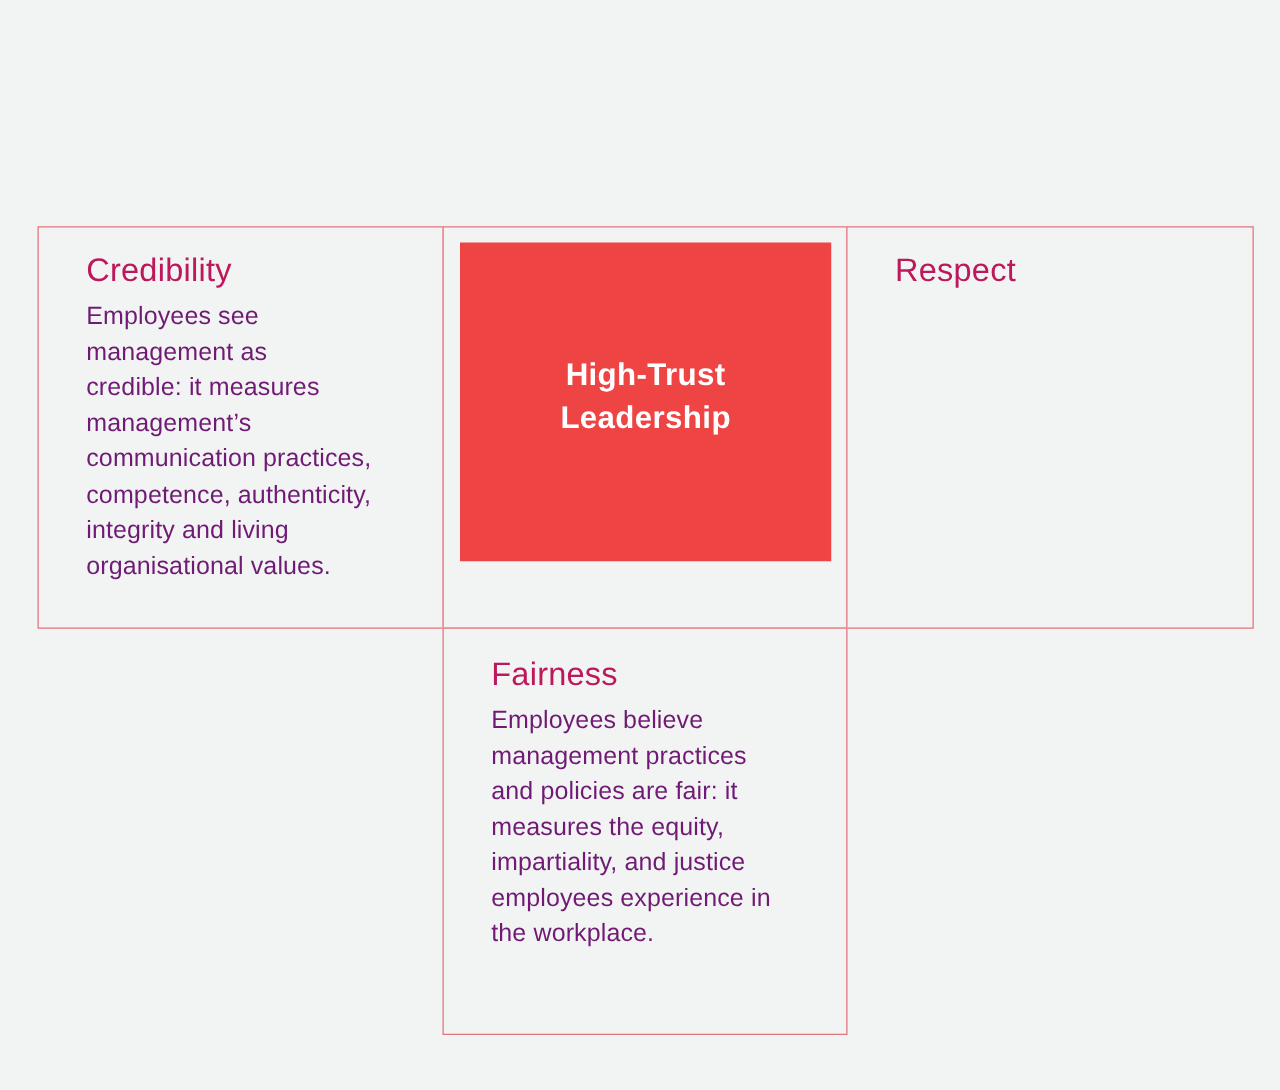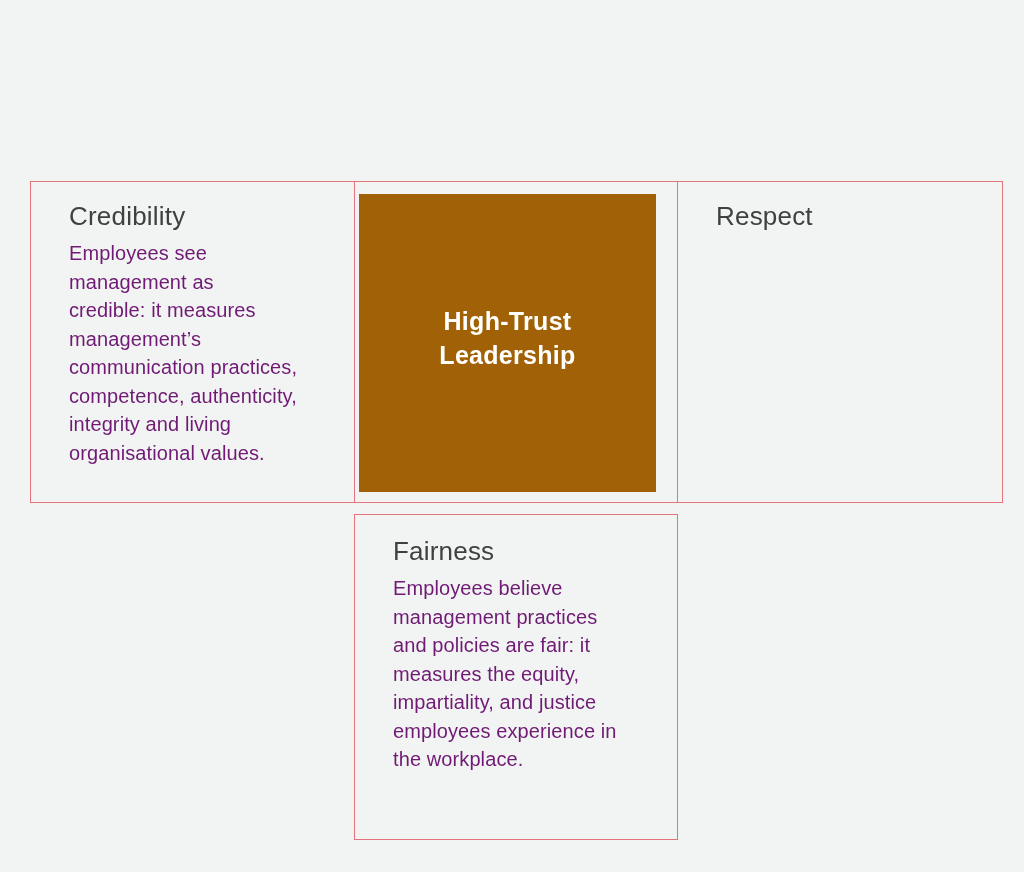--- a/index.html
+++ b/index.html
@@ -12,43 +12,43 @@
   }
   .canvas { position: absolute; left: 0; top: 0; width: 1024px; height: 872px; }
   .box {
     position: absolute;
     border: 1px solid #e4737e;
     background: #f1f4f2;
   }
   .box-credibility { left: 30px;  top: 181px; width: 325px; height: 322px; padding: 19px 22px 0 38px; }
   .box-center     { left: 354px; top: 181px; width: 324px; height: 322px; }
   .box-respect    { left: 677px; top: 181px; width: 326px; height: 322px; padding: 19px 9px 0 38px; }
-  .box-fairness   { left: 354px; top: 502px; width: 324px; height: 326px; padding: 21px 20px 0 38px; margin-top: 12px; }
+  .box-fairness   { left: 354px; top: 502px; width: 324px; height: 326px; padding: 21px 20px 0 38px; }
   .quadrant-title {
     font-size: 26px;
     font-weight: 400;
-    color: #404040;
+    color: #be185d;
     line-height: 30px;
     margin-bottom: 8px;
     letter-spacing: 0.2px;
   }
   .quadrant-body {
     font-size: 20px;
     color: #701a75;
     line-height: 28.5px;
     white-space: pre-line;
     letter-spacing: 0.1px;
   }
   .red-square {
     position: absolute;
-    left: 4px;
+    left: 13px;
     top: 12px;
     width: 297px;
-    height: 298px;
-    background: #a16207;
+    height: 255px;
+    background: #ef4444;
     display: flex;
     align-items: center;
     justify-content: center;
     text-align: center;
   }
   .red-square-label {
     color: #ffffff;
     font-size: 25px;
     font-weight: 700;
     line-height: 34px;

